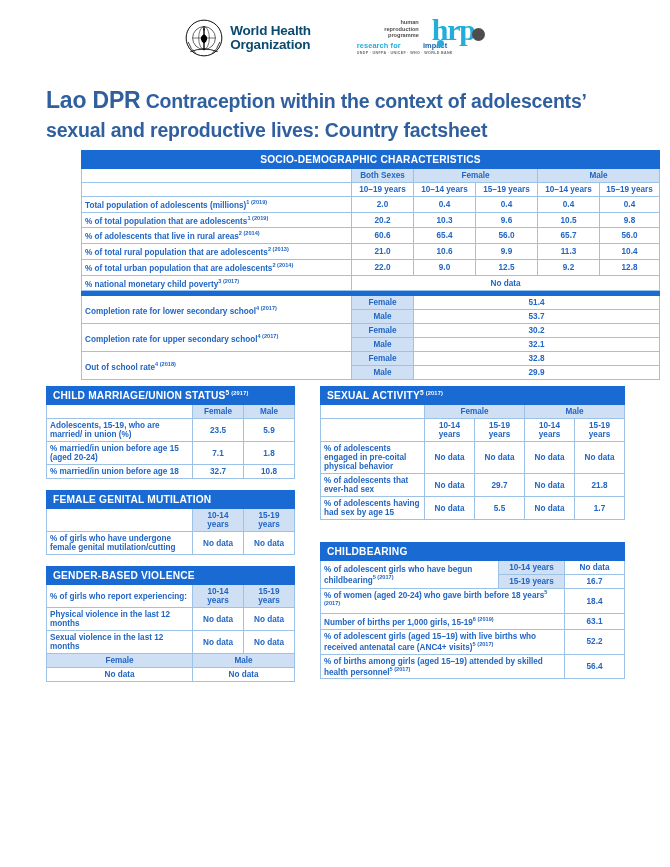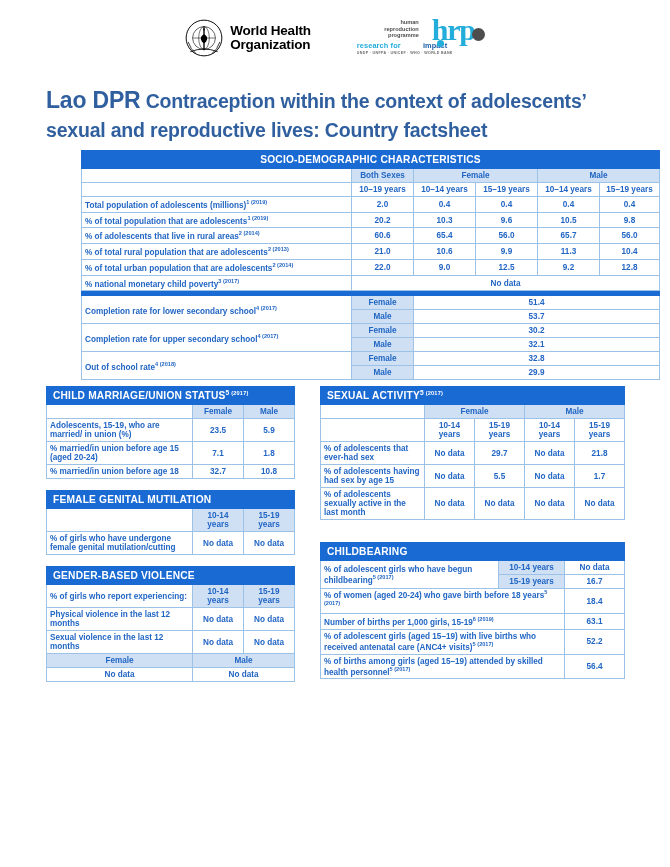--- a/index.html
+++ b/index.html
@@ -30,21 +30,21 @@
     align-items: center;
     gap: 46px;
   }
   .who-logo { display: flex; align-items: center; gap: 7px; }
   .who-emblem { width: 38px; height: 38px; }
   .who-text {
     font-family: "Liberation Sans", sans-serif;
     font-weight: bold;
     font-size: 13.5px;
     line-height: 14.5px;
-    color: #000000;
+    color: #0c4a6e;
     letter-spacing: -0.2px;
   }
   .hrp-logo { position: relative; width: 128px; height: 46px; }
   .hrp-word {
     position: absolute; right: 10px; top: -2px;
     font-family: Liberation Serif, serif;
     font-weight: bold;
     font-size: 30px;
     color: #23adda;
     letter-spacing: -1.2px;
@@ -420,39 +420,39 @@
             <td class="sub" colspan="2">Male</td>
           </tr>
           <tr>
             <td class="blank"></td>
             <td class="subw">10-14 years</td>
             <td class="subw">15-19 years</td>
             <td class="subw">10-14 years</td>
             <td class="subw">15-19 years</td>
           </tr>
           <tr>
+            <td class="lbl">% of adolescents engaged in pre-coital physical behavior</td>
+            <td class="val">No data</td>
+            <td class="val">No data</td>
+            <td class="val">No data</td>
+            <td class="val">No data</td>
+          </tr>
+          <tr>
             <td class="lbl">% of adolescents that ever-had sex</td>
             <td class="val">No data</td>
             <td class="val">29.7</td>
             <td class="val">No data</td>
             <td class="val">21.8</td>
           </tr>
           <tr>
             <td class="lbl">% of adolescents having had sex by age 15</td>
             <td class="val">No data</td>
             <td class="val">5.5</td>
             <td class="val">No data</td>
             <td class="val">1.7</td>
-          </tr>
-          <tr>
-            <td class="lbl">% of adolescents sexually active in the last month</td>
-            <td class="val">No data</td>
-            <td class="val">No data</td>
-            <td class="val">No data</td>
-            <td class="val">No data</td>
           </tr>
         </tbody>
     </table>
 
     <div style="height:22px"></div>
 
     <table class="fs">
       <colgroup>
           <col style="width:178px">
           <col style="width:66px">

